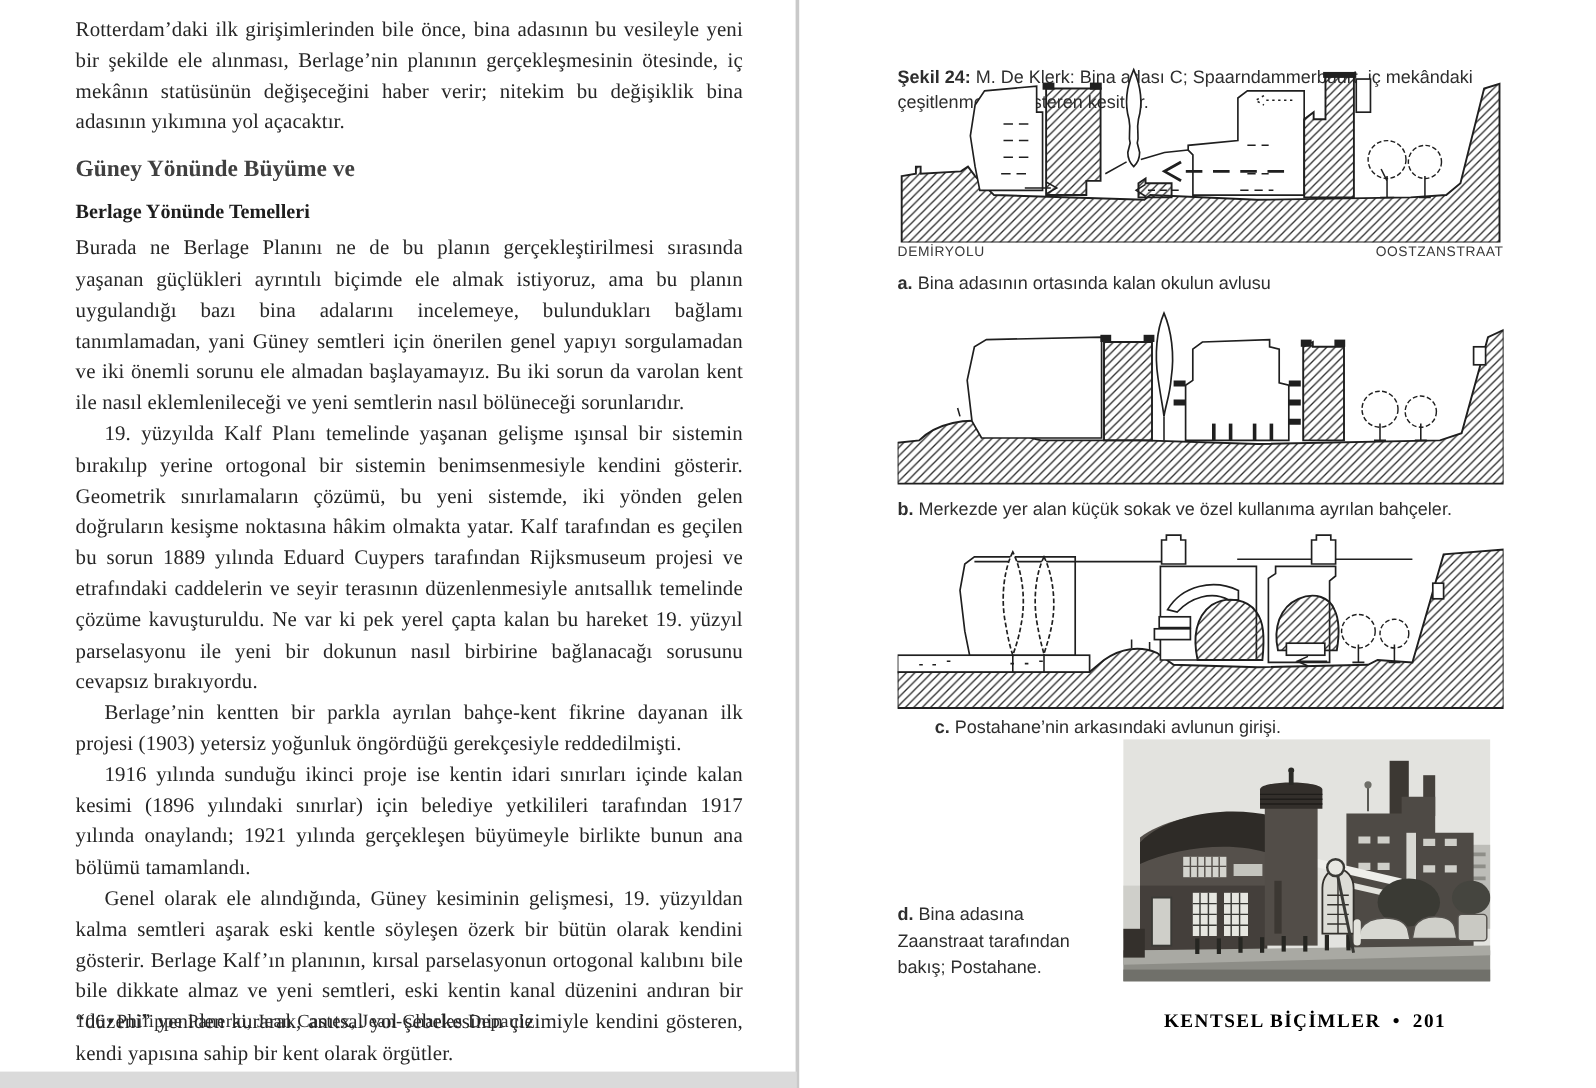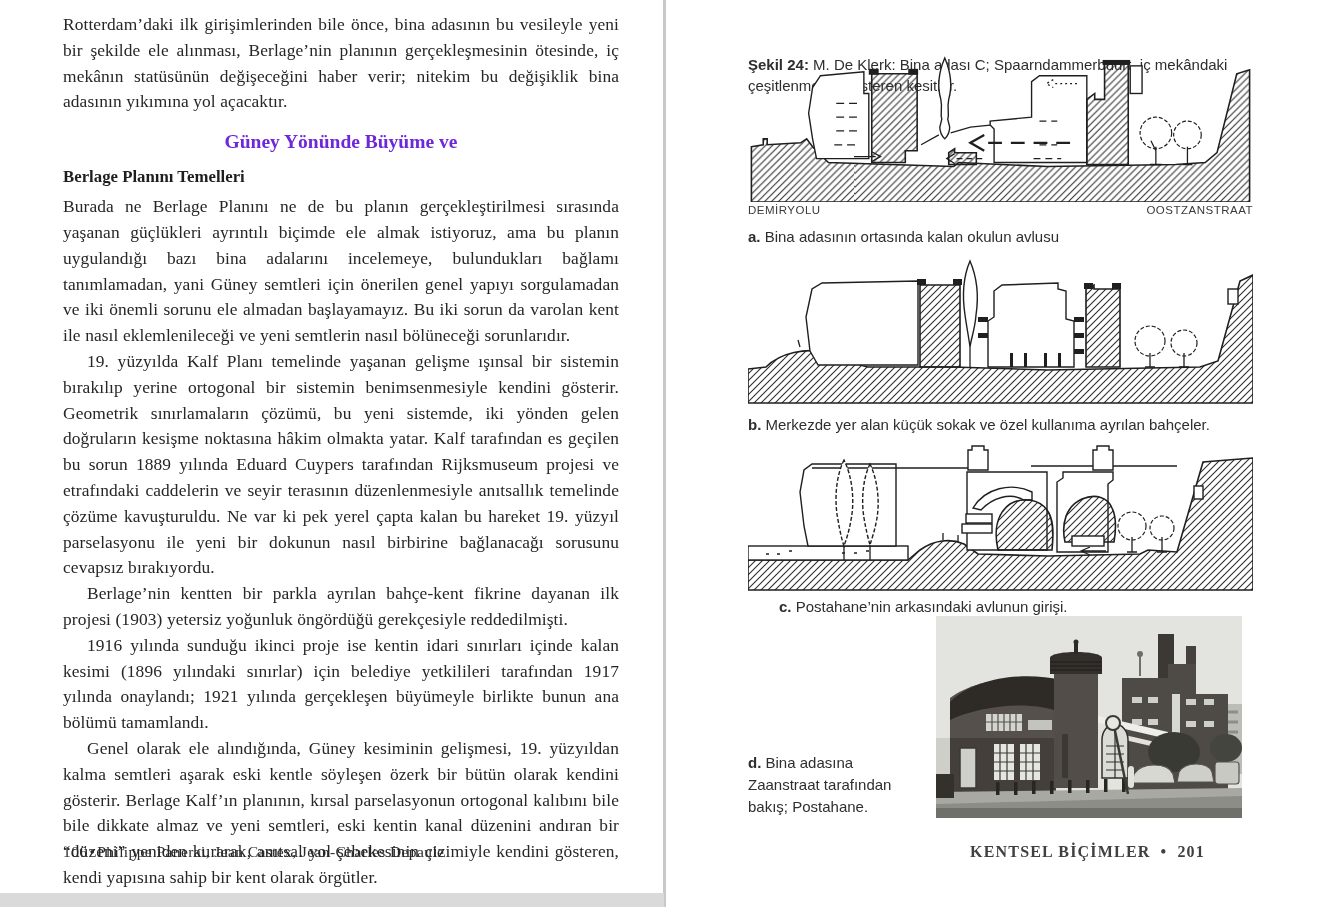--- a/index.html
+++ b/index.html
@@ -8,21 +8,21 @@
     font-family:"Liberation Serif",serif;color:#232323;
   }
   
   .page-left{position:absolute;left:63px;top:12px;width:556px;}
   .body-p{
     margin:0;font-size:17.4px;line-height:25.8px;text-align:justify;
     color:#262626;letter-spacing:.1px;
   }
   .body-p.indent{text-indent:24px;}
   .heading{
-    margin:13px 0 12px 0;text-align:center;font-weight:bold;font-size:19.5px;line-height:27px;color:#6d28d9;
+    margin:13px 0 12px 0;font-weight:bold;font-size:19.5px;line-height:27px;color:#404040;
   }
   .subheading{
     margin:2px 0 7px 0;font-weight:bold;font-size:16.8px;color:#1e1e1e;
   }
   .footer-left{
     position:absolute;left:63px;top:843px;font-size:15.5px;color:#2a2a2a;
     display:flex;align-items:flex-start;gap:2px;letter-spacing:.4px;
   }
   
   .page-right{position:absolute;left:748px;top:16px;width:507px;height:860px;
@@ -35,21 +35,21 @@
     font-size:11.5px;letter-spacing:.5px;color:#3a3a3a;}
   .cap-a{position:absolute;top:210px;left:0;width:505px;}
   .fig-b{position:absolute;top:236px;left:0;width:505px;height:154px;}
   .cap-b{position:absolute;top:398px;left:0;width:505px;}
   .fig-c{position:absolute;top:424px;left:0;width:505px;height:152px;}
   .cap-c{position:absolute;top:580px;left:0;width:505px;margin-left:31px;}
   .cap-d{position:absolute;top:736px;left:0;width:178px;line-height:22px;}
   .photo-wrap{position:absolute;top:600px;left:188px;width:306px;height:202px;}
   .footer-right{
     position:absolute;top:843px;right:125px;font-family:"Liberation Serif",serif;
-    font-size:16px;font-weight:bold;letter-spacing:1.2px;color:#404040;
+    font-size:16px;font-weight:bold;letter-spacing:1.2px;color:#000000;
     display:flex;align-items:baseline;gap:10px;
   }
   .divider{position:absolute;left:663px;top:0;width:3px;height:907px;background:#c9c9c9;}
   .bottom-strip{position:absolute;left:0;top:893px;width:664px;height:14px;background:#dadada;}
   svg{display:block;}
   .oln{fill:#ffffff;stroke:#1f1f1f;stroke-width:1.4;}
   .hat{fill:url(#hatch);stroke:#1f1f1f;stroke-width:1.6;}
   .ln{fill:none;stroke:#1f1f1f;stroke-width:1.3;}
   .lnb{fill:none;stroke:#1f1f1f;stroke-width:2.4;}
   .blk{fill:#1f1f1f;stroke:none;}
@@ -66,21 +66,21 @@
       <path d="M2.5,11.5 L11.5,2.5" stroke="#2b2b2b" stroke-width="1.1"></path>
     </pattern>
   </defs>
 </svg>
 
 <div class="page-left">
   <p class="body-p">Rotterdam’daki ilk girişimlerinden bile önce, bina adasının bu vesileyle yeni bir şekilde ele alınması, Berlage’nin planının gerçekleşmesinin ötesinde, iç mekânın statüsünün değişeceğini haber verir; nitekim bu değişiklik bina adasının yıkımına yol açacaktır.</p>
   <div class="heading">
     <div>Güney Yönünde Büyüme ve</div>
   </div>
-  <div class="subheading">Berlage Planını Temelleri</div>
+  <div class="subheading">Berlage Yönünde Temelleri</div>
   <p class="body-p">Burada ne Berlage Planını ne de bu planın gerçekleştirilmesi sırasında yaşanan güçlükleri ayrıntılı biçimde ele almak istiyoruz, ama bu planın uygulandığı bazı bina adalarını incelemeye, bulundukları bağlamı tanımlamadan, yani Güney semtleri için önerilen genel yapıyı sorgulamadan ve iki önemli sorunu ele almadan başlayamayız. Bu iki sorun da varolan kent ile nasıl eklemlenileceği ve yeni semtlerin nasıl bölüneceği sorunlarıdır.</p>
   <p class="body-p indent">19. yüzyılda Kalf Planı temelinde yaşanan gelişme ışınsal bir sistemin bırakılıp yerine ortogonal bir sistemin benimsenmesiyle kendini gösterir. Geometrik sınırlamaların çözümü, bu yeni sistemde, iki yönden gelen doğruların kesişme noktasına hâkim olmakta yatar. Kalf tarafından es geçilen bu sorun 1889 yılında Eduard Cuypers tarafından Rijksmuseum projesi ve etrafındaki caddelerin ve seyir terasının düzenlenmesiyle anıtsallık temelinde çözüme kavuşturuldu. Ne var ki pek yerel çapta kalan bu hareket 19. yüzyıl parselasyonu ile yeni bir dokunun nasıl birbirine bağlanacağı sorusunu cevapsız bırakıyordu.</p>
   <p class="body-p indent">Berlage’nin kentten bir parkla ayrılan bahçe-kent fikrine dayanan ilk projesi (1903) yetersiz yoğunluk öngördüğü gerekçesiyle reddedilmişti.</p>
   <p class="body-p indent">1916 yılında sunduğu ikinci proje ise kentin idari sınırları içinde kalan kesimi (1896 yılındaki sınırlar) için belediye yetkilileri tarafından 1917 yılında onaylandı; 1921 yılında gerçekleşen büyümeyle birlikte bunun ana bölümü tamamlandı.</p>
   <p class="body-p indent">Genel olarak ele alındığında, Güney kesiminin gelişmesi, 19. yüzyıldan kalma semtleri aşarak eski kentle söyleşen özerk bir bütün olarak kendini gösterir. Berlage Kalf’ın planının, kırsal parselasyonun ortogonal kalıbını bile bile dikkate almaz ve yeni semtleri, eski kentin kanal düzenini andıran bir “düzeni” yeniden kurarak, anıtsal yol şebekesinin çizimiyle kendini gösteren, kendi yapısına sahip bir kent olarak örgütler.</p>
 </div>
 
 <div class="footer-left">
   <span>106</span>
   <span>•</span>

